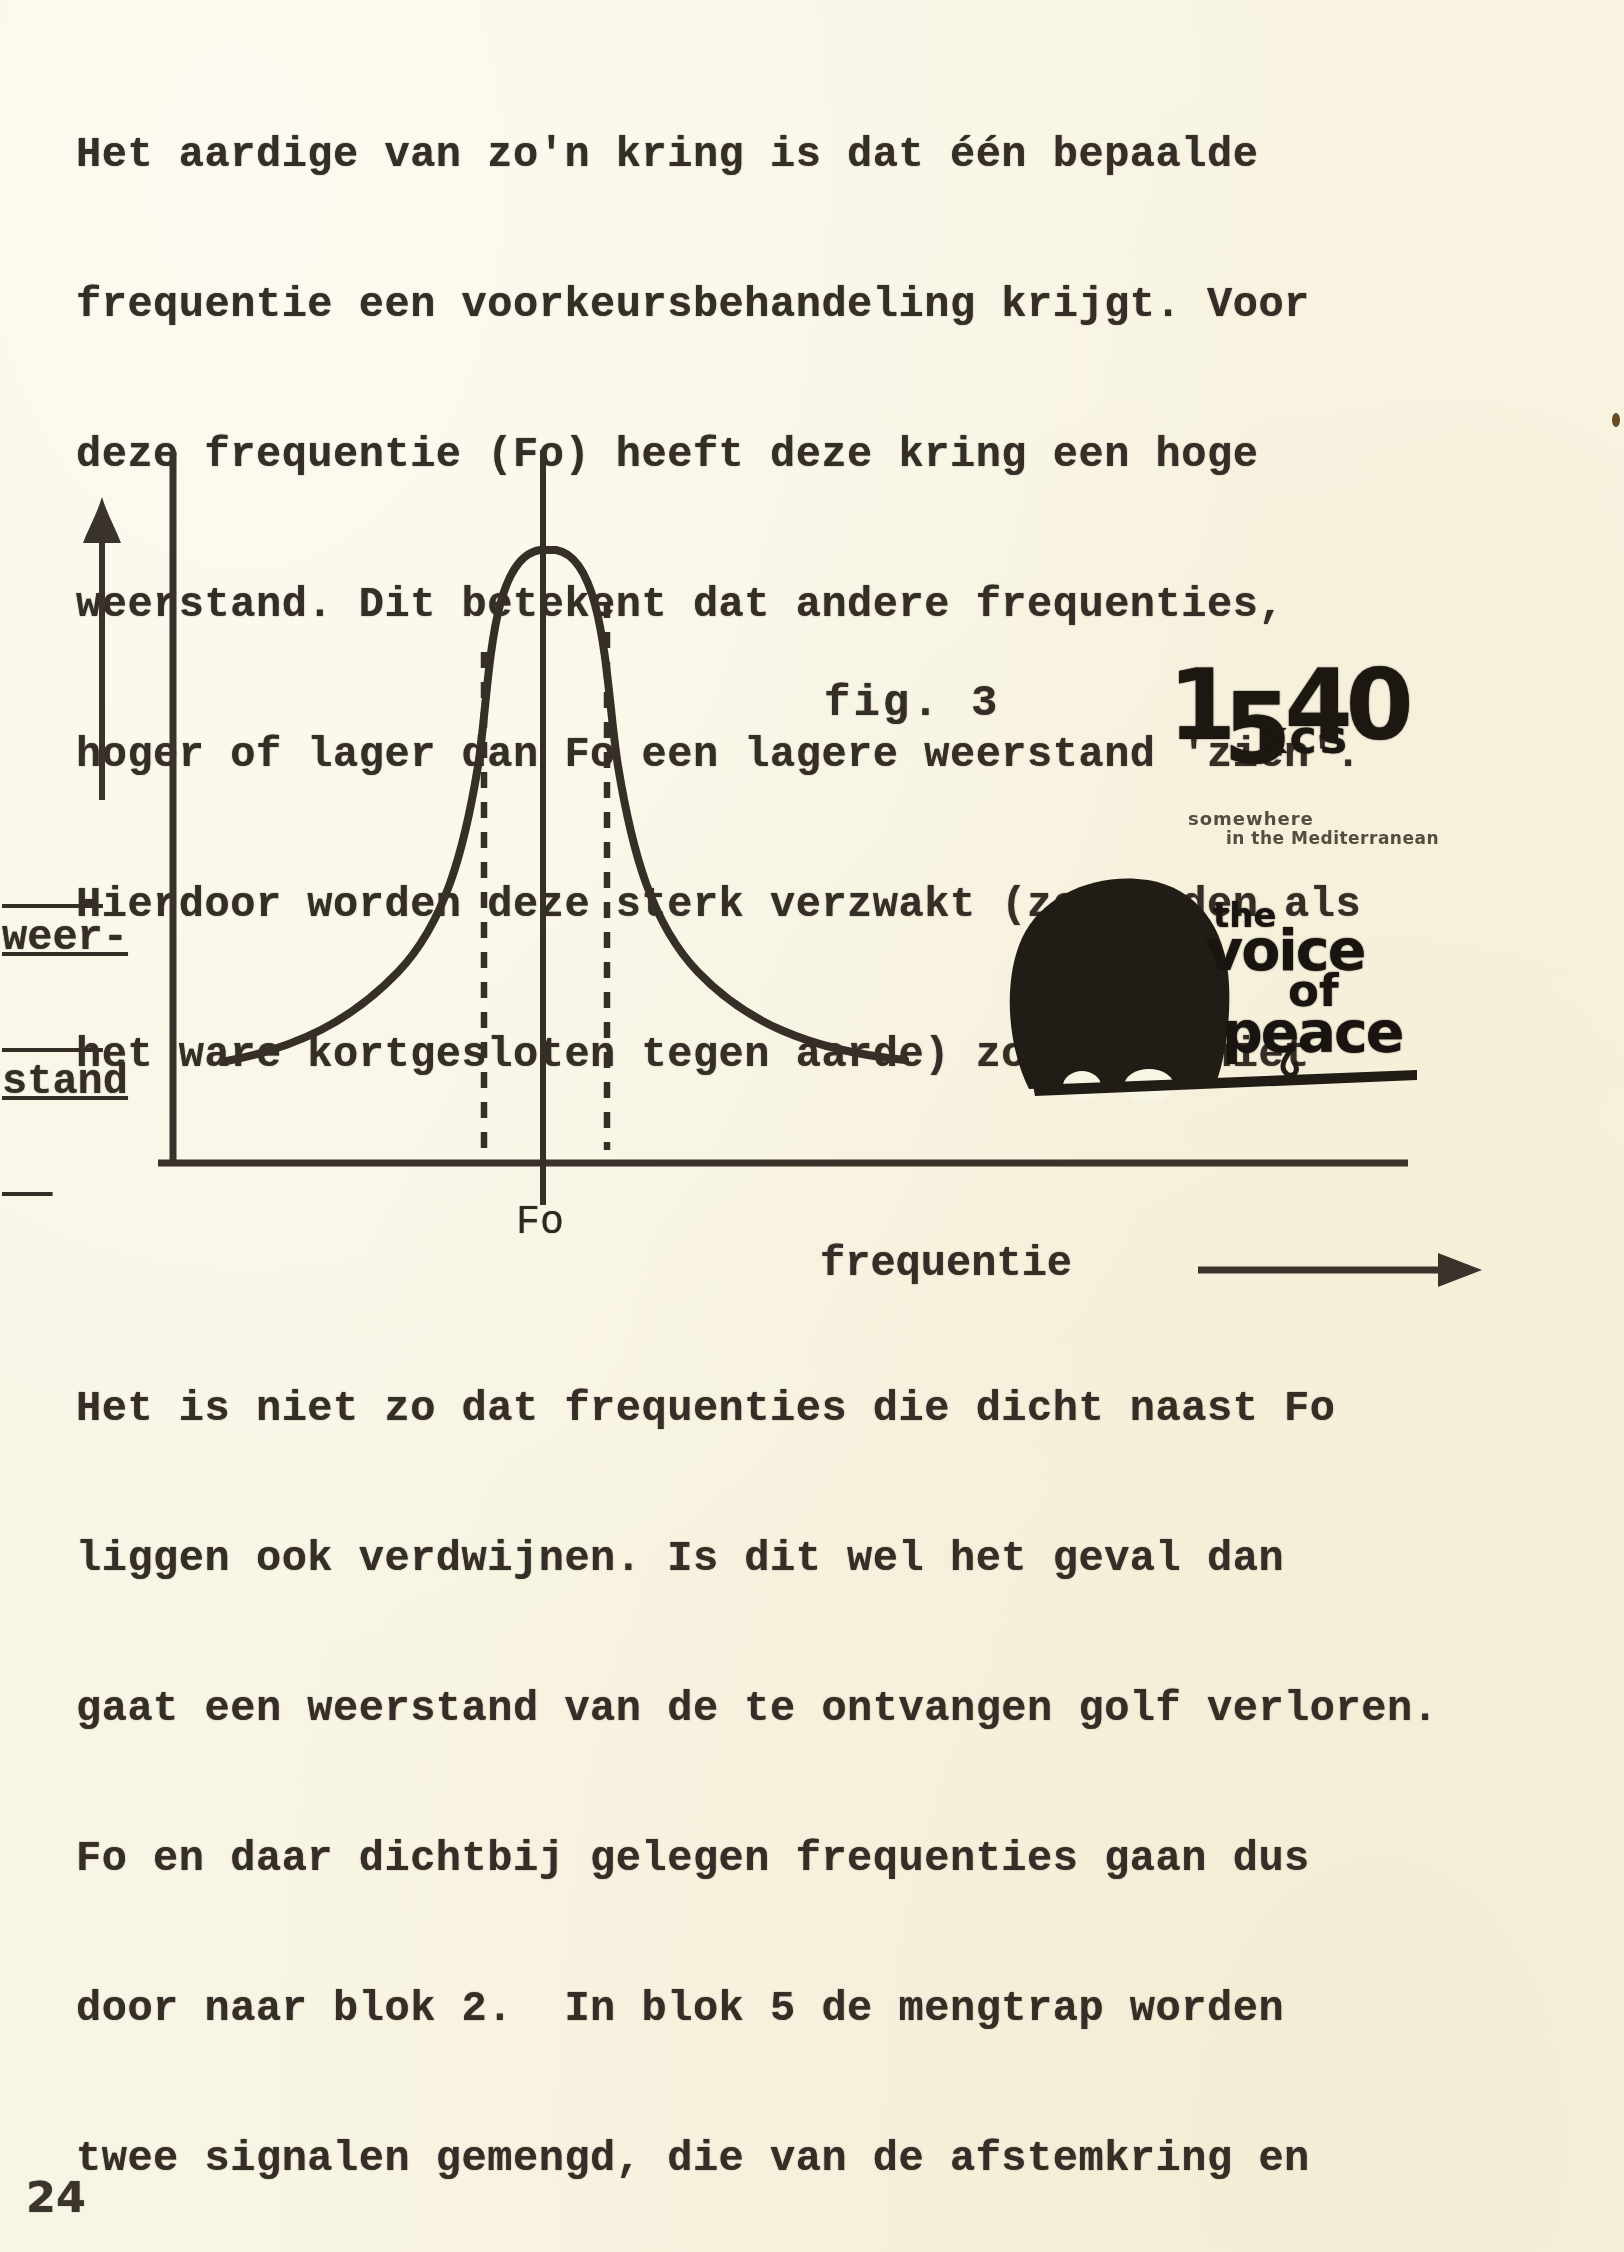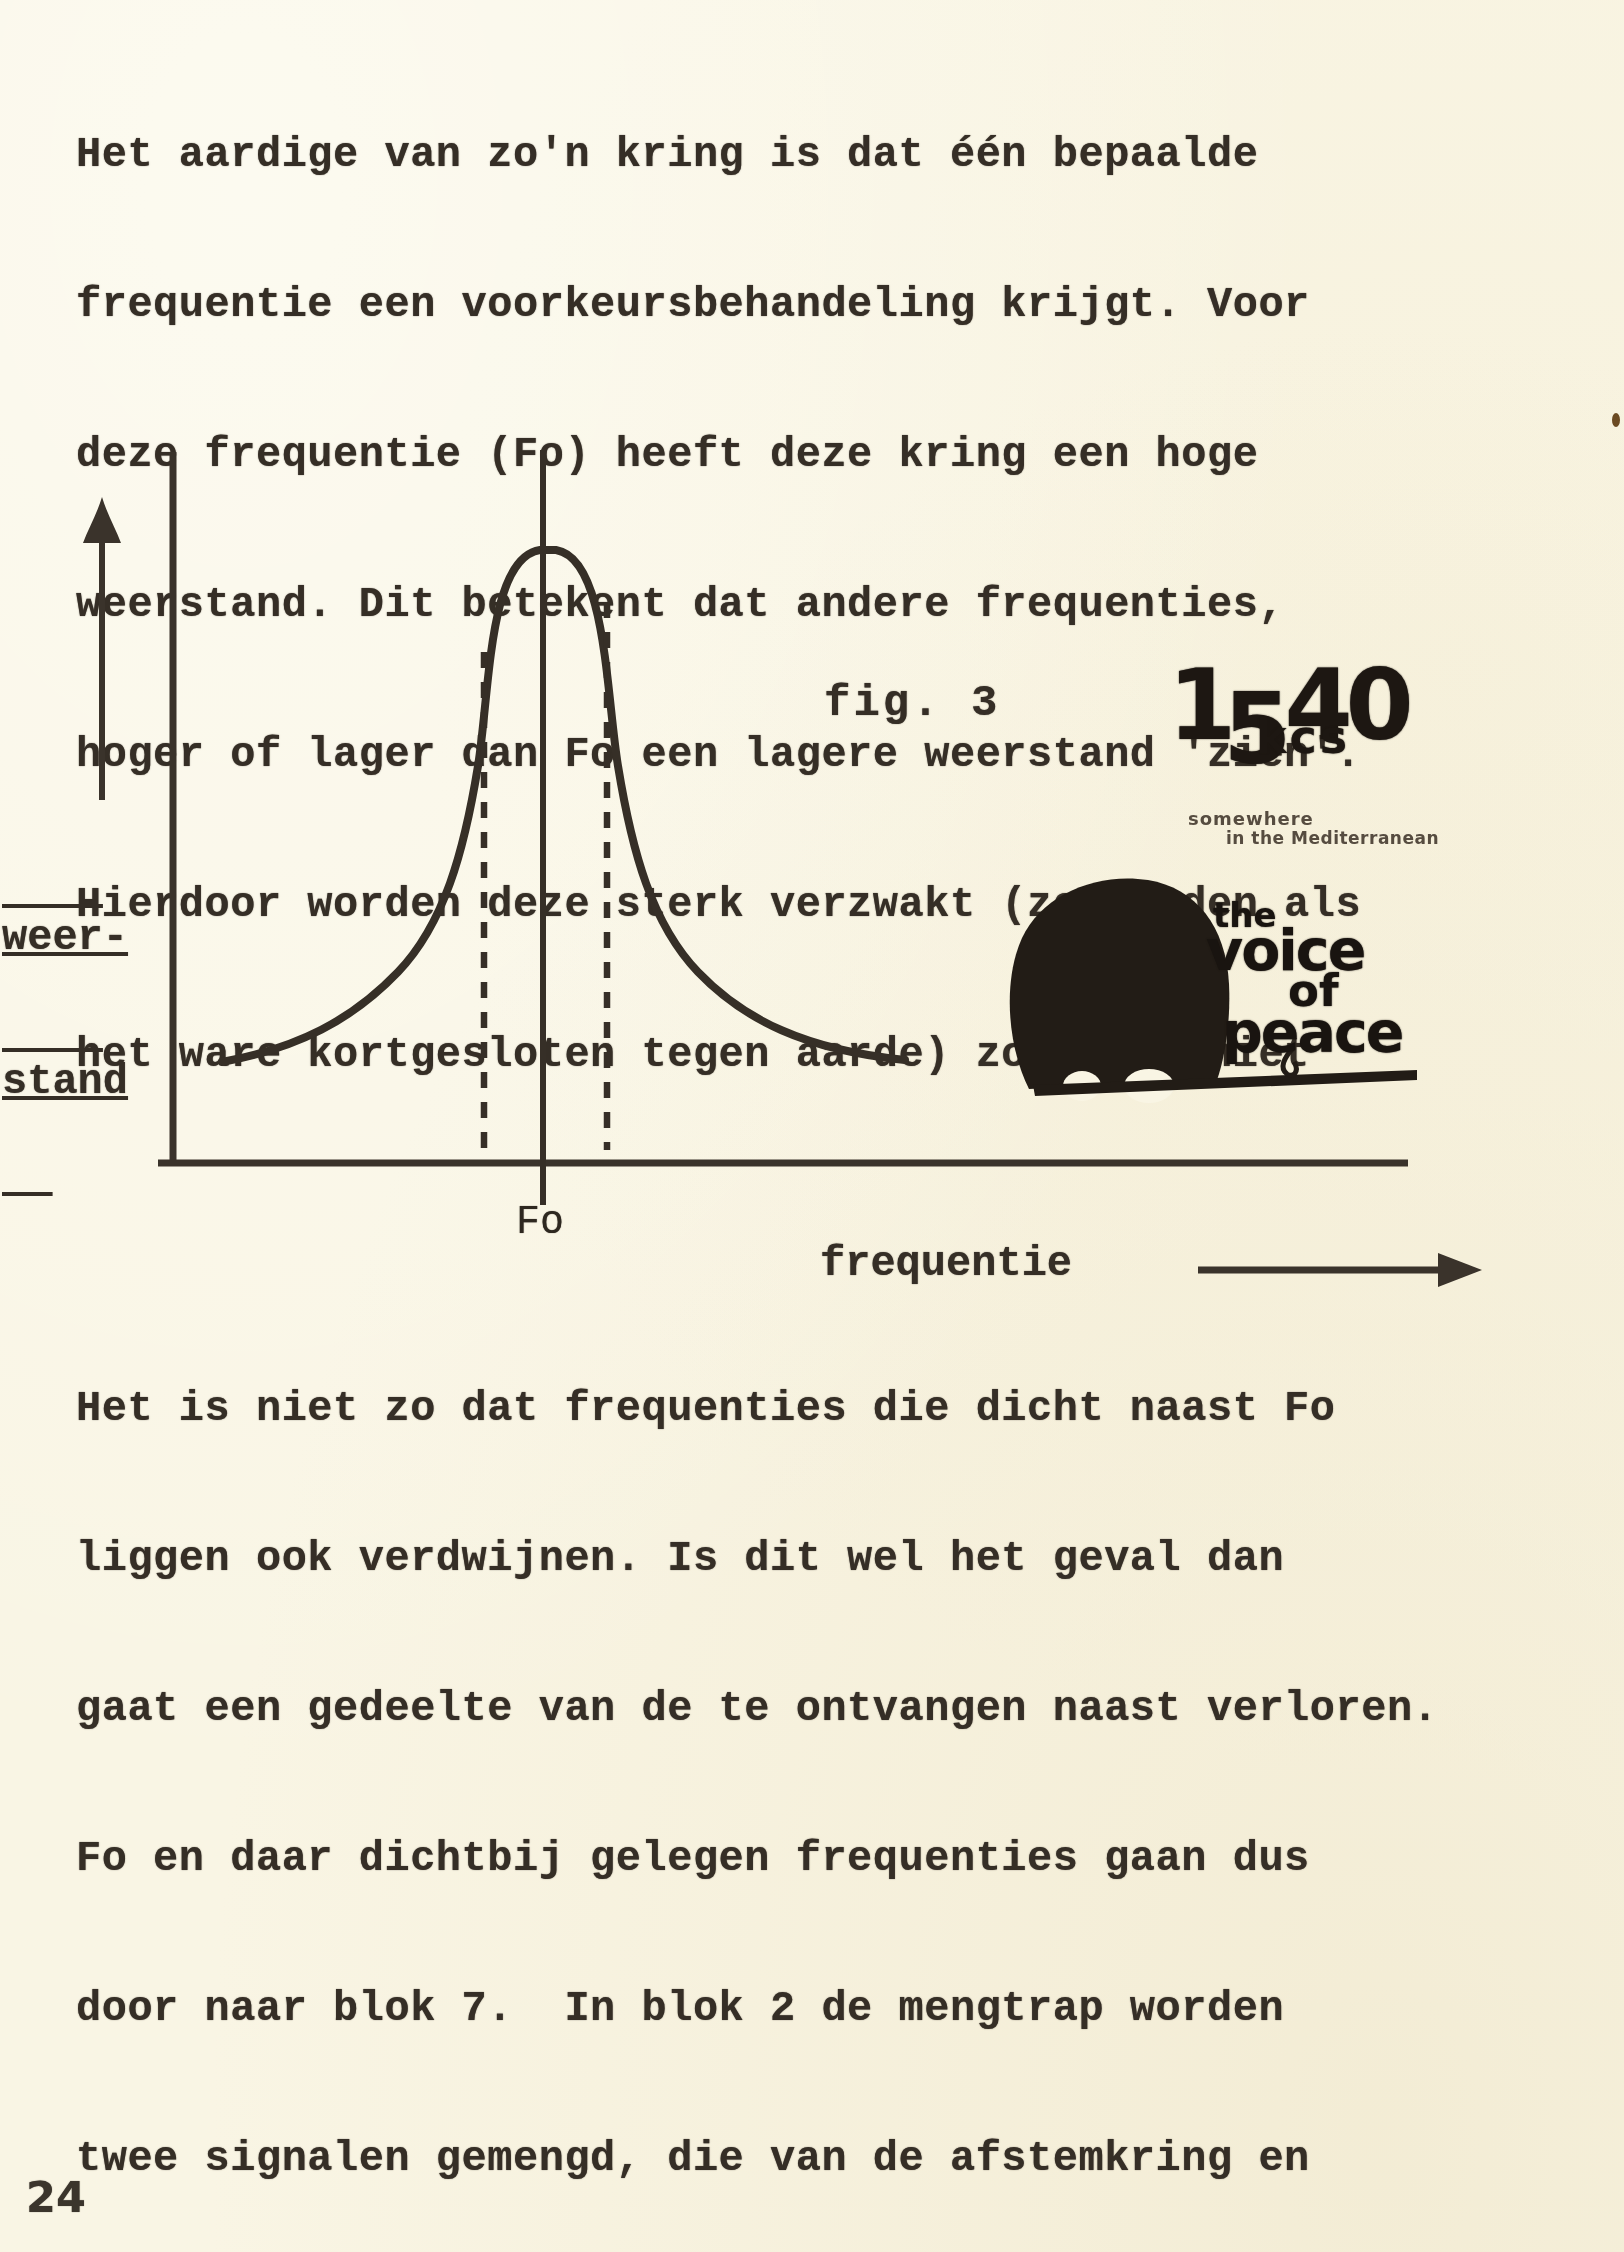--- a/index.html
+++ b/index.html
@@ -110,23 +110,23 @@
     <div class="tag2">in the Mediterranean</div>
     <div class="vop the">the</div>
     <div class="vop voice">voice</div>
     <div class="vop of">of</div>
     <div class="vop peace">peace</div>
   </div>
 
   <div class="tw" style="left:76px;top:1284px;">
     <div class="tw-line">Het is niet zo dat frequenties die dicht naast Fo</div>
     <div class="tw-line">liggen ook verdwijnen. Is dit wel het geval dan</div>
-    <div class="tw-line">gaat een gedeelte van de te ontvangen naast verloren.</div>
+    <div class="tw-line">gaat een weerstand van de te ontvangen golf verloren.</div>
     <div class="tw-line">Fo en daar dichtbij gelegen frequenties gaan dus</div>
-    <div class="tw-line">door naar blok 7.  In blok 2 de mengtrap worden</div>
+    <div class="tw-line">door naar blok 2.  In blok 5 de mengtrap worden</div>
     <div class="tw-line">twee signalen gemengd, die van de afstemkring en</div>
     
     
     
     
     
     
     
     
     

